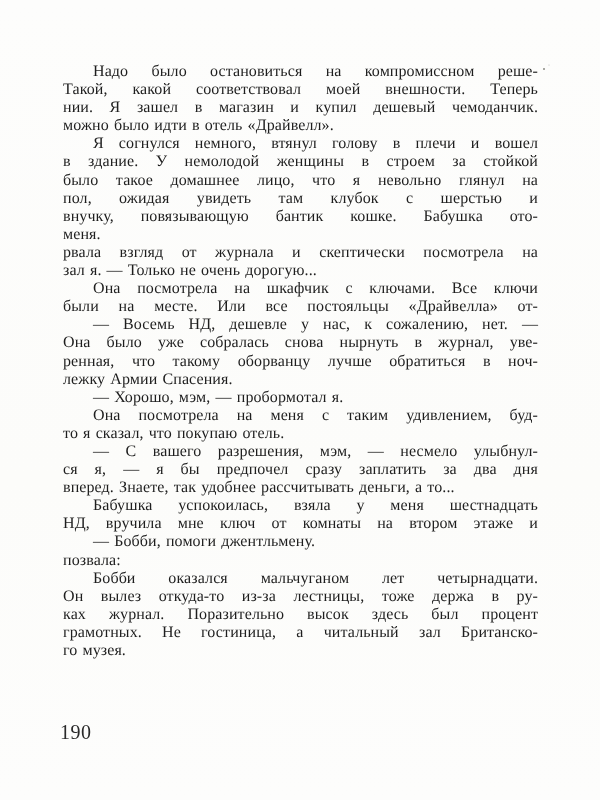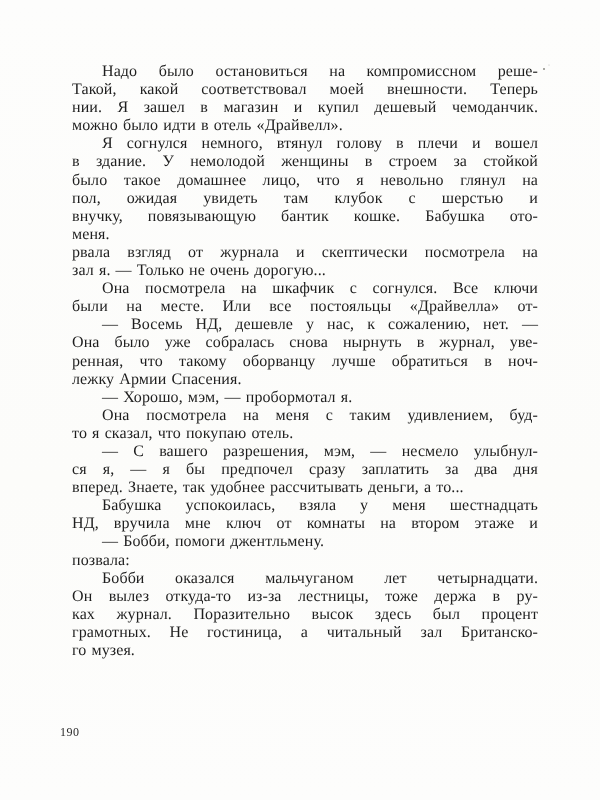--- a/index.html
+++ b/index.html
@@ -28,34 +28,33 @@
   }
   .line {
     font-size: 16px;
     line-height: 18.1px;
     height: 18.1px;
     letter-spacing: 0.1px;
     word-spacing: 1px;
     text-align: justify;
     text-align-last: justify;
     text-rendering: geometricPrecision;
-    margin-left: 9px;
   }
   .line.first {
     text-indent: 30px;
   }
   .line.last {
     text-align: left;
     text-align-last: left;
   }
   .page-number {
     position: absolute;
     left: 60px;
     top: 723px;
-    font-size: 12px;
+    font-size: 20px;
     line-height: 18px;
     color: #2a2a2a;
     letter-spacing: 0.5px;
   }
   .speck {
     position: absolute;
     left: 543px;
     top: 68px;
     width: 2px;
     height: 2px;
@@ -74,21 +73,21 @@
       <div class="line">нии. Я зашел в магазин и купил дешевый чемоданчик.</div>
       <div class="line last">можно было идти в отель «Драйвелл».</div>
       <div class="line first">Я согнулся немного, втянул голову в плечи и вошел</div>
       <div class="line">в здание. У немолодой женщины в строем за стойкой</div>
       <div class="line">было такое домашнее лицо, что я невольно глянул на</div>
       <div class="line">пол, ожидая увидеть там клубок с шерстью и</div>
       <div class="line">внучку, повязывающую бантик кошке. Бабушка ото-</div>
       <div class="line last">меня.</div>
       <div class="line">рвала взгляд от журнала и скептически посмотрела на</div>
       <div class="line last">зал я. — Только не очень дорогую...</div>
-      <div class="line first">Она посмотрела на шкафчик с согнулся. Все ключи</div>
+      <div class="line first">Она посмотрела на шкафчик с ключами. Все ключи</div>
       <div class="line">были на месте. Или все постояльцы «Драйвелла» от-</div>
       <div class="line first">— Восемь НД, дешевле у нас, к сожалению, нет. —</div>
       <div class="line">Она было уже собралась снова нырнуть в журнал, уве-</div>
       <div class="line">ренная, что такому оборванцу лучше обратиться в ноч-</div>
       <div class="line last">лежку Армии Спасения.</div>
       <div class="line first last">— Хорошо, мэм, — пробормотал я.</div>
       <div class="line first">Она посмотрела на меня с таким удивлением, буд-</div>
       <div class="line last">то я сказал, что покупаю отель.</div>
       <div class="line first">— С вашего разрешения, мэм, — несмело улыбнул-</div>
       <div class="line">ся я, — я бы предпочел сразу заплатить за два дня</div>

